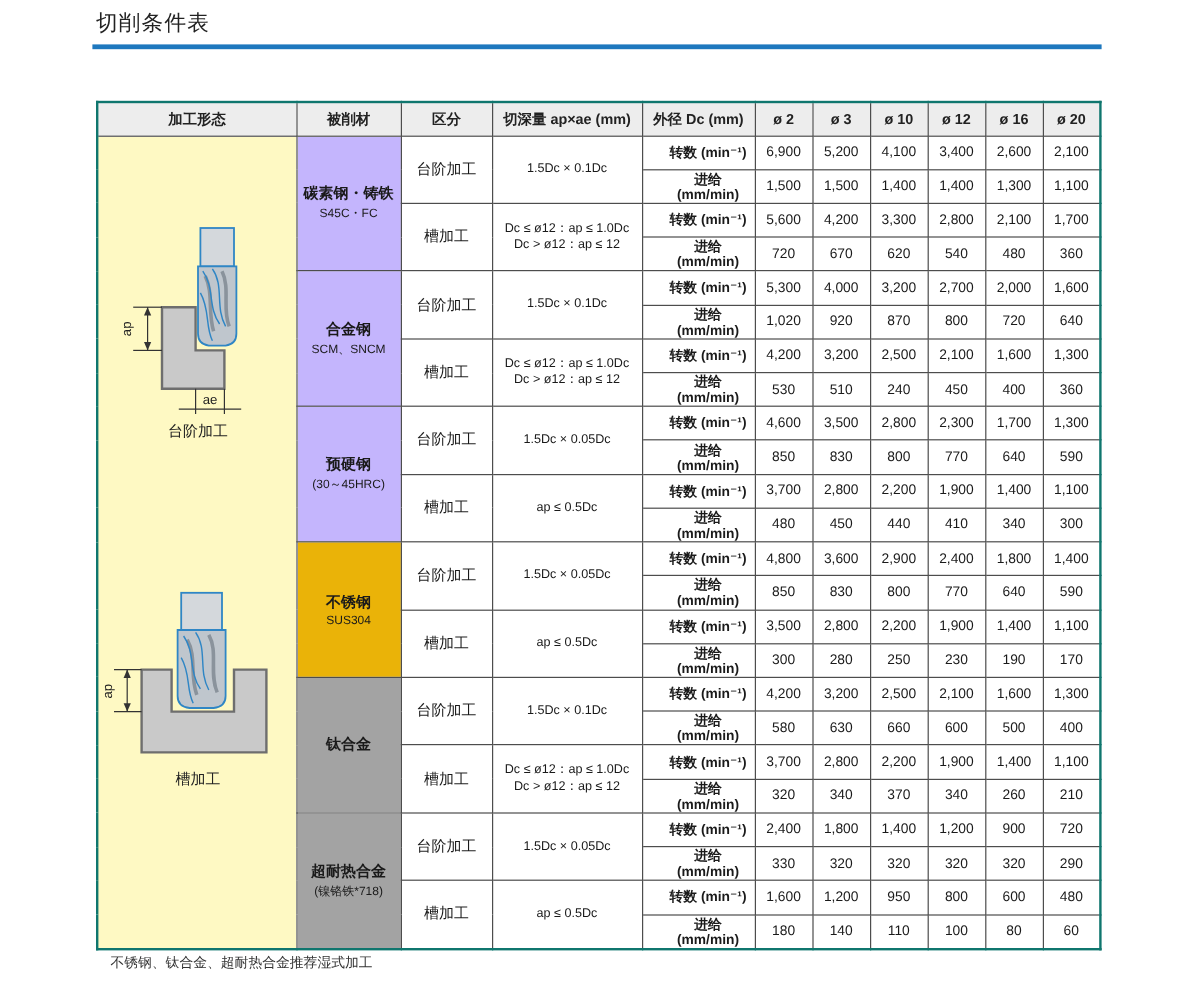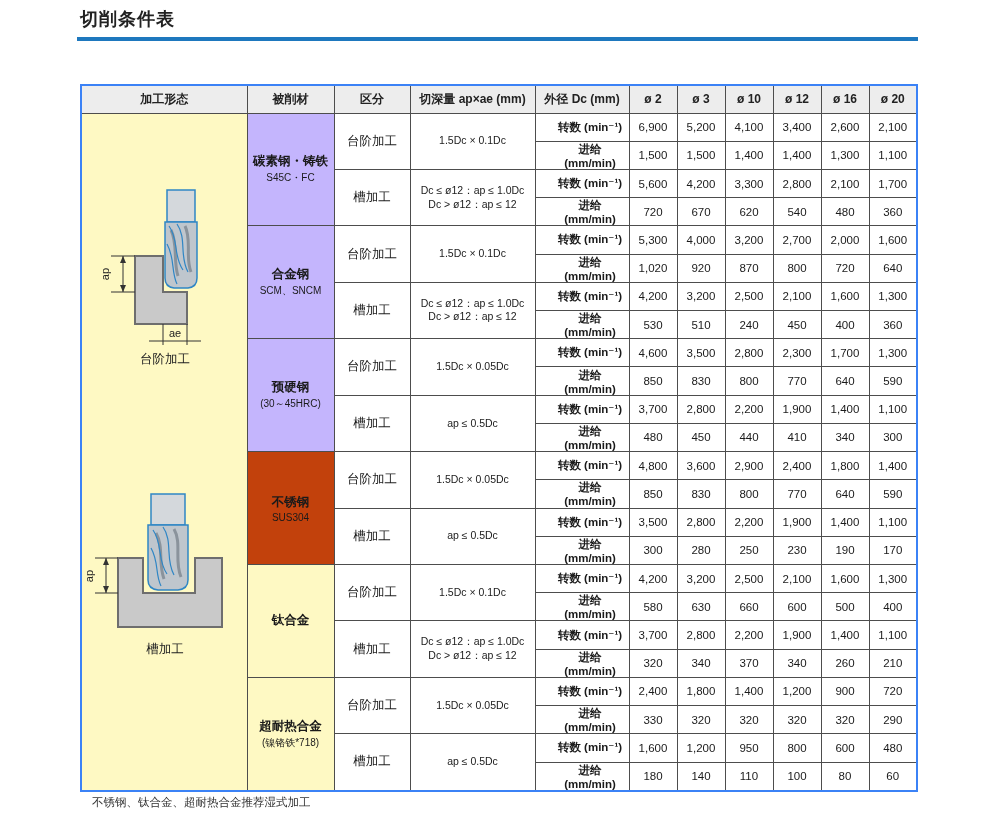--- a/index.html
+++ b/index.html
@@ -1,35 +1,35 @@
 <!DOCTYPE html>
 <html><head>
 <meta charset="utf-8">
 <style>
   html,body{margin:0;padding:0;}
   body{
     width:1000px;height:838px;position:relative;background:#fff;
     font-family:"Liberation Sans","DejaVu Sans",sans-serif;color:#1a1a1a;
   }
-  .page-title{position:absolute;left:80px;top:7px;font-size:18px;font-weight:bold;color:#222;letter-spacing:1px;}
+  .page-title{position:absolute;left:80px;top:7px;font-size:18px;font-weight:normal;color:#222;letter-spacing:1px;}
   .accent-bar{position:absolute;left:77px;top:37px;width:841px;height:4px;background:#1e78be;}
   .table-wrap{position:absolute;left:80px;top:84px;}
-  table{border-collapse:collapse;table-layout:fixed;width:836px;border:2px solid #3b82f6;}
+  table{border-collapse:collapse;table-layout:fixed;width:836px;border:2px solid #0f766e;}
   th,td{border:1px solid #4d4d4d;text-align:center;vertical-align:middle;padding:0;overflow:hidden;}
   thead tr{height:28px;}
   tbody tr{height:28.2px;}
   thead th{background:#ededed;font-size:12px;font-weight:600;color:#222;}
   td.rl{font-size:11.5px;font-weight:600;padding-left:16px;}
   td.v{font-size:11.5px;font-weight:400;}
   td.cat{font-size:12.5px;}
   td.depth{font-size:10.5px;white-space:pre-line;line-height:1.3;}
   td.mat{padding:2px;}
   .mat-blue{background:#c4b5fd;}
-  .mat-yellow{background:#c2410c;}
-  .mat-tan{background:#fef9c3;}
+  .mat-yellow{background:#eab308;}
+  .mat-tan{background:#a3a3a3;}
   .mname{font-size:12.5px;font-weight:600;}
   .msub{font-size:10px;margin-top:1px;}
   .msub:empty{display:none;}
   td.form{background:#fef9c3;vertical-align:top;padding:0;}
   .form-inner{position:relative;width:100%;height:676px;}
   .fig{position:absolute;left:3px;width:160px;text-align:center;}
   .fig1{top:60px;}
   .fig2{top:366px;}
   .fig-caption{font-size:12.5px;color:#222;margin-top:1px;}
   .footnote{position:absolute;left:92px;top:795px;font-size:11.5px;color:#333;}

